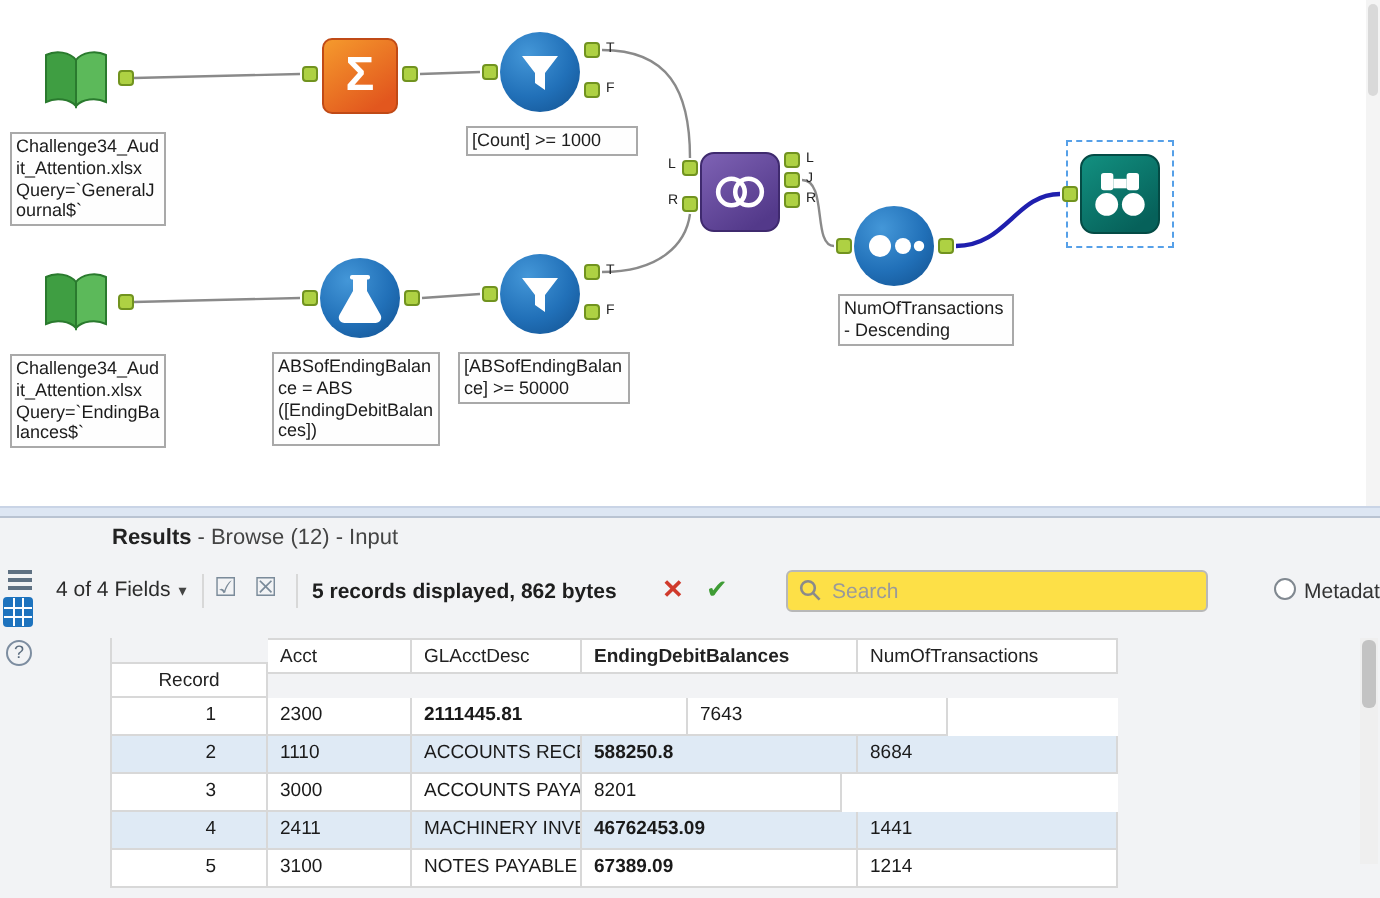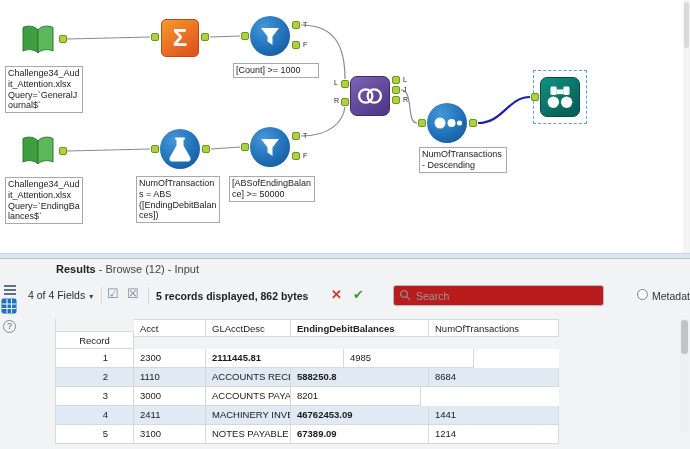--- a/index.html
+++ b/index.html
@@ -62,21 +62,21 @@
   .fields { position:absolute; left:28px; top:8px; font-size:10.5px; color:#2b2b2b; cursor:default; }
   .chev { font-size:8px; color:#444; margin-left:4px; }
   .vsep { position:absolute; top:6px; width:1px; height:17px; background:#d8d8d8; }
   .cbico { position:absolute; top:5px; font-size:13px; color:#7b8b9a; }
   .recinfo { position:absolute; left:156px; top:9px; font-size:10.5px; font-weight:bold; color:#1e1e1e; }
   .redx { position:absolute; left:331px; top:6px; font-size:13px; font-weight:bold; color:#d03a2c; }
   .grncheck { position:absolute; left:353px; top:6px; font-size:13px; color:#3f9c35; }
   .searchwrap { position:absolute; left:393px; top:4px; width:237px; height:21px; }
   .mag { position:absolute; left:6px; top:4px; }
   .search { width:211px; height:21px; border:1px solid #b8b8b8; border-radius:3px;
-            background:#b91c1c; font-size:10.5px; padding-left:22px; outline:none;
+            background:#fde047; font-size:10.5px; padding-left:22px; outline:none;
             font-family:"Liberation Sans", sans-serif; }
   .search::placeholder { color:#9a9a9a; }
   .radio { position:absolute; left:637px; top:8px; width:11px; height:11px;
            border:1px solid #808890; border-radius:50%; background:#fff; }
   .metalabel { position:absolute; left:652px; top:9px; font-size:10.5px; color:#333; }
 
   .tablewrap { position:absolute; left:55px; top:60px; border-left:1px solid #d8d8d8; }
   .thead, .trow { display:flex; }
   .tcell { height:19px; line-height:18px; border-right:1px solid #d8d8d8;
            border-bottom:1px solid #d8d8d8; padding:0 6px; overflow:hidden;
@@ -202,21 +202,21 @@
     <span class="alabel" style="left:334px;top:97px;">R</span>
     <span class="alabel" style="left:403px;top:76px;">L</span>
     <span class="alabel" style="left:403px;top:86px;">J</span>
     <span class="alabel" style="left:403px;top:96px;">R</span>
 
     <div class="ann" style="left:5px;top:66px;width:78px;">Challenge34_Audit_Attention.xlsx
 Query=`GeneralJournal$`</div>
     <div class="ann" style="left:233px;top:63px;width:86px;">[Count] &gt;= 1000</div>
     <div class="ann" style="left:5px;top:177px;width:78px;">Challenge34_Audit_Attention.xlsx
 Query=`EndingBalances$`</div>
-    <div class="ann" style="left:136px;top:176px;width:84px;">NumOfTransactions = ABS
+    <div class="ann" style="left:136px;top:176px;width:84px;">ABSofEndingBalance = ABS
 ([EndingDebitBalances])</div>
     <div class="ann" style="left:229px;top:176px;width:86px;">[ABSofEndingBalance] &gt;= 50000</div>
     <div class="ann" style="left:419px;top:147px;width:88px;">NumOfTransactions - Descending</div>
 
     <div class="cscroll">
         <div class="thumb"></div>
       </div>
   </div>
 
   <div class="splitter"></div>
@@ -262,21 +262,21 @@
           <div class="tcell th c1">Acct</div>
           <div class="tcell th c2">GLAcctDesc</div>
           <div class="tcell th c3">EndingDebitBalances</div>
           <div class="tcell th c4">NumOfTransactions</div>
         </div>
       <div class="tbody">
           <div class="trow">
             <div class="tcell c0">1</div>
             <div class="tcell c1">2300</div>
             <div class="tcell c3">2111445.81</div>
-            <div class="tcell c4">4985</div>
+            <div class="tcell c4">7643</div>
           </div>
           <div class="trow alt">
             <div class="tcell c0">2</div>
             <div class="tcell c1">1110</div>
             <div class="tcell c2">ACCOUNTS RECEIVABLE</div>
             <div class="tcell c3">588250.8</div>
             <div class="tcell c4">8684</div>
           </div>
           <div class="trow">
             <div class="tcell c0">3</div>

